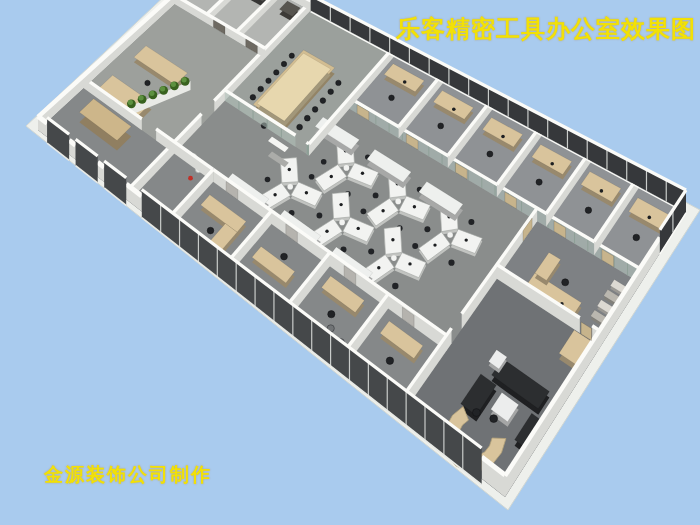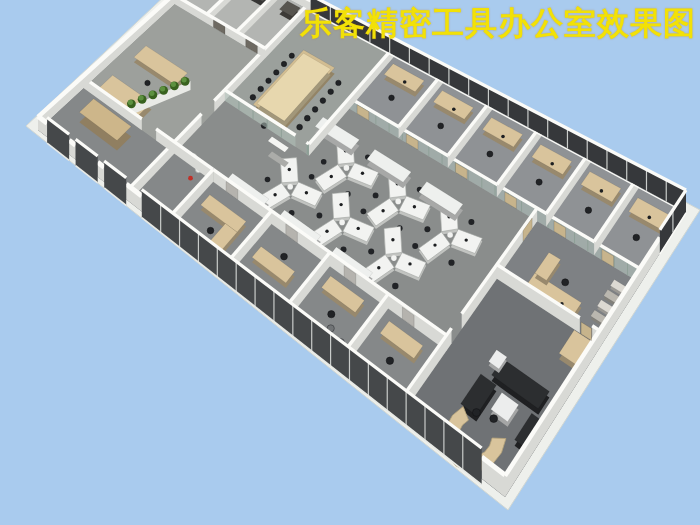--- a/index.html
+++ b/index.html
@@ -7,21 +7,21 @@
     width:700px;height:525px;overflow:hidden;position:relative;
     font-family:"DejaVu Sans",sans-serif;
   }
   #stage{position:absolute;inset:0;}
   #scene{position:absolute;left:0;top:0;}
   .caption{
     position:absolute;font-weight:bold;white-space:nowrap;
     font-family:"DejaVu Sans",sans-serif;
     text-shadow:0 0 2px rgba(190,110,0,.45);
   }
-  #title-caption{top:2px;right:4px;font-size:32px;letter-spacing:1px;}
+  #title-caption{top:13px;right:4px;font-size:24px;letter-spacing:1px;}
   #credit-caption{left:44px;top:462px;font-size:19px;letter-spacing:2px;}
 </style>
 </head>
 <body style="background: rgb(169, 203, 238);">
 
 <div id="stage">
   <svg id="scene" width="700" height="525" viewBox="0 0 700 525">
       <polygon points="216.0,-52.0 700.0,210.0 508.0,510.0 26.0,126.0" fill="#eef0ec" stroke="#d2d7d2" stroke-width="1"></polygon>
       <polygon points="220.0,-38.0 686.0,212.0 505.0,497.0 38.0,130.0" fill="#8e9190"></polygon>
       <polygon points="220.0,-38.0 310.6,10.6 265.2,58.3 174.5,4.0" fill="#b3b5b2"></polygon>
@@ -396,13 +396,14 @@
       <line x1="368.35925925925926" y1="395.6185185185185" x2="368.35925925925926" y2="361.88344037037035" stroke="#c9ccca" stroke-width="1.2" stroke-linecap="butt"></line>
       <line x1="387.241049382716" y1="410.4570987654321" x2="387.241049382716" y2="376.2427344753086" stroke="#c9ccca" stroke-width="1.2" stroke-linecap="butt"></line>
       <line x1="406.12283950617285" y1="425.29567901234566" x2="406.12283950617285" y2="390.6020285802469" stroke="#c9ccca" stroke-width="1.2" stroke-linecap="butt"></line>
       <line x1="425.0046296296297" y1="440.13425925925924" x2="425.0046296296297" y2="404.96132268518517" stroke="#c9ccca" stroke-width="1.2" stroke-linecap="butt"></line>
       <line x1="443.88641975308644" y1="454.9728395061728" x2="443.88641975308644" y2="419.32061679012344" stroke="#c9ccca" stroke-width="1.2" stroke-linecap="butt"></line>
       <line x1="462.7682098765432" y1="469.8114197530864" x2="462.7682098765432" y2="433.6799108950617" stroke="#c9ccca" stroke-width="1.2" stroke-linecap="butt"></line>
       <line x1="141.77777777777777" y1="189.5719111111111" x2="481.65000000000003" y2="448.039205" stroke="#fbfbf8" stroke-width="3.2" stroke-linecap="butt"></line>
       <line x1="141.77777777777777" y1="217.55555555555554" x2="481.65000000000003" y2="484.65" stroke="#e8eae6" stroke-width="1.6" stroke-linecap="butt"></line>
     </svg>
   <div id="title-caption" class="caption" style="color: rgb(242, 225, 6);">乐客精密工具办公室效果图</div>
+  <div id="credit-caption" class="caption" style="color: rgb(242, 225, 6);">金源装饰公司制作</div>
 </div>
 
 </body></html>

